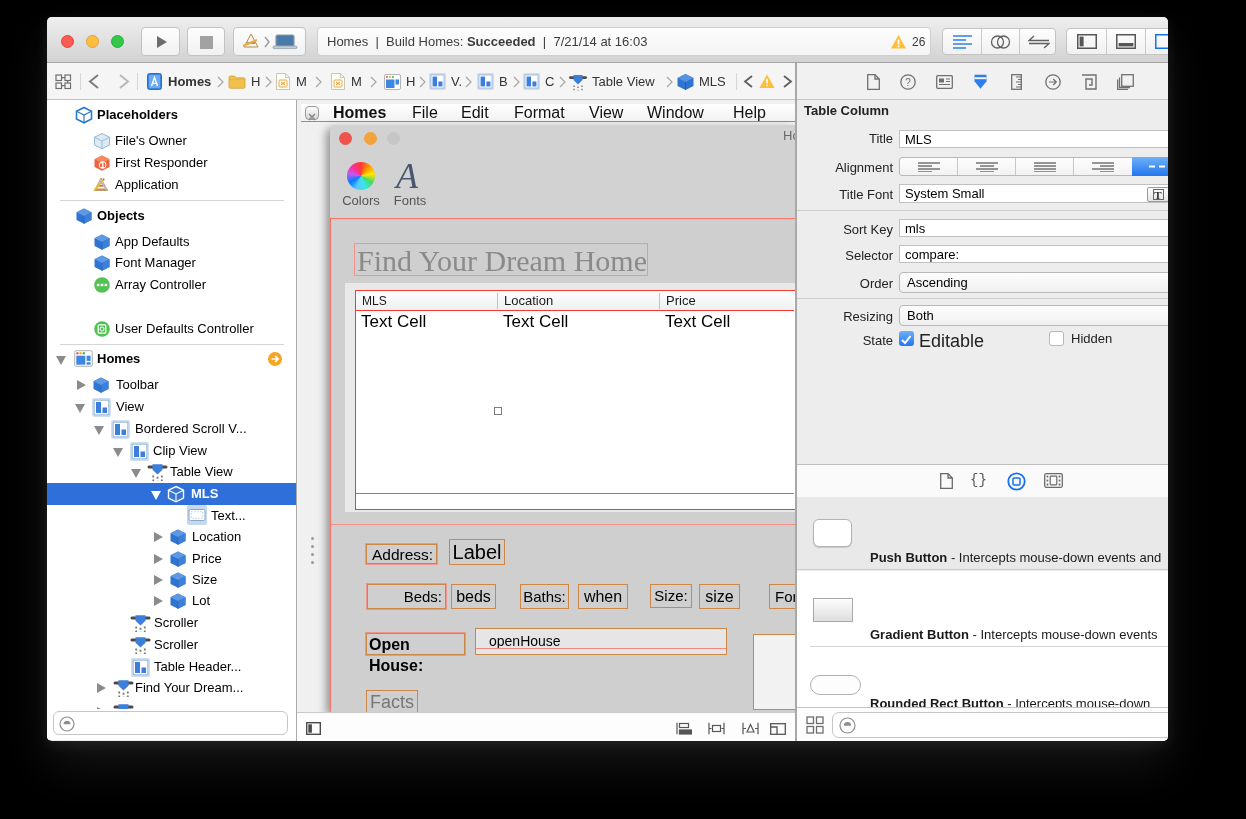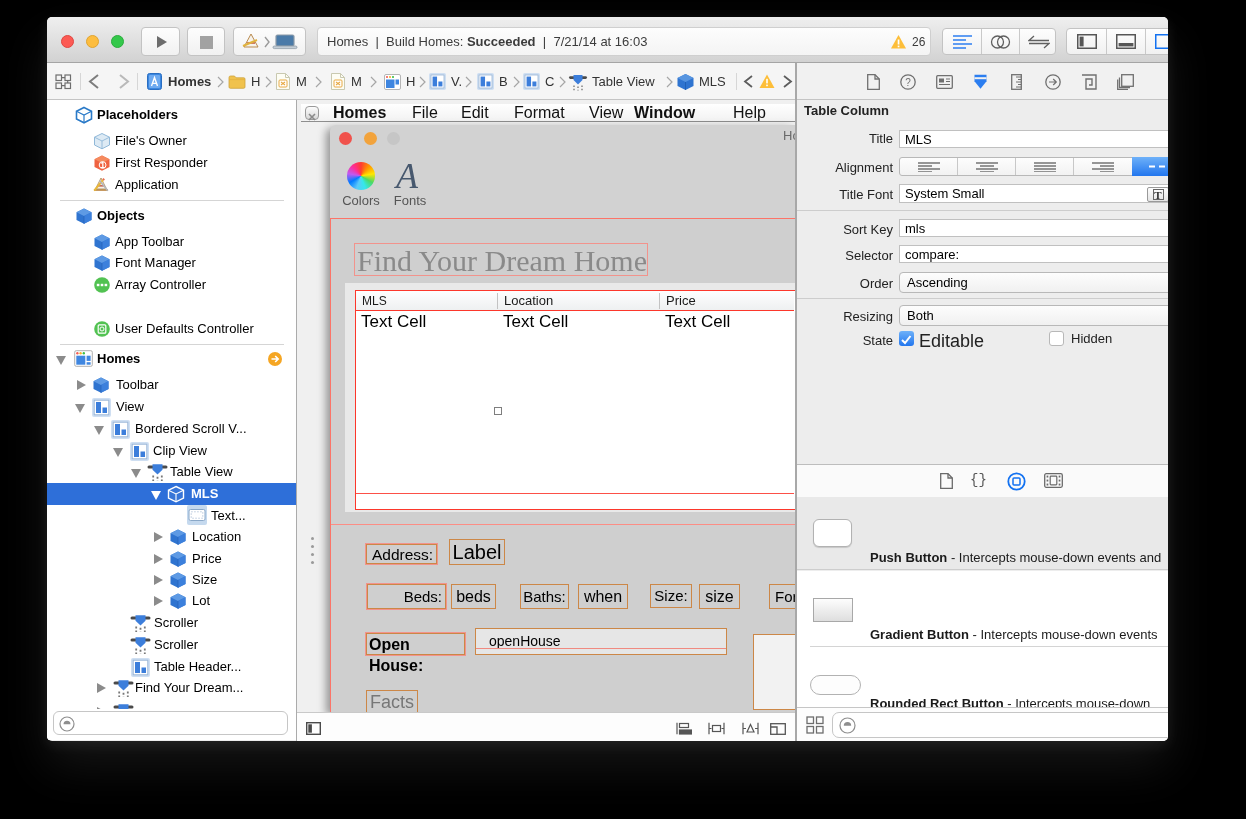--- a/index.html
+++ b/index.html
@@ -383,21 +383,21 @@
     <div class="row" style="top:105px;">
         <svg class="ricon" style="left:28px;" width="18" height="18">
           <use href="#cube"></use>
         </svg>
         <span class="rtext" style="left:50px;"><b>Objects</b></span>
       </div>
     <div class="row" style="top:131px;">
         <svg class="ricon" style="left:46px;" width="18" height="18">
           <use href="#cube"></use>
         </svg>
-        <span class="rtext" style="left:68px;">App Toolbar</span>
+        <span class="rtext" style="left:68px;">App Defaults</span>
       </div>
     <div class="row" style="top:152px;">
         <svg class="ricon" style="left:46px;" width="18" height="18">
           <use href="#cube"></use>
         </svg>
         <span class="rtext" style="left:68px;">Font Manager</span>
       </div>
     <div class="row" style="top:174px;">
         <svg class="ricon" style="left:46px;" width="18" height="18">
           <use href="#greenctl"></use>
@@ -539,21 +539,21 @@
   </div>
 
   <div class="abs" id="canvas" style="left:250px;top:83px;width:498px;height:612px;background:#f0f0f0;overflow:hidden;">
 
     <div class="abs" style="left:4px;top:4px;width:494px;height:18px;background:linear-gradient(#ffffff,#f2f2f2);border-bottom:1px solid #8e8e8e;font-size:16px;color:#111;">
       <span class="abs" style="left:32px;top:0;line-height:17px;font-weight:bold;">Homes</span>
       <span class="abs" style="left:111px;top:0;line-height:17px;">File</span>
       <span class="abs" style="left:160px;top:0;line-height:17px;">Edit</span>
       <span class="abs" style="left:213px;top:0;line-height:17px;">Format</span>
       <span class="abs" style="left:288px;top:0;line-height:17px;">View</span>
-      <span class="abs" style="left:333px;top:0;line-height:17px;font-weight:bold;">Window</span>
+      <span class="abs" style="left:346px;top:0;line-height:17px;">Window</span>
       <span class="abs" style="left:432px;top:0;line-height:17px;">Help</span>
     </div>
     <div class="abs" style="left:8px;top:6px;width:14px;height:14px;border-radius:4px;background:linear-gradient(#fcfcfc,#d8d8d8);border:1px solid #9a9a9a;">
       <svg width="8" height="8" viewBox="0 0 8 8" style="margin:2px 0 0 2px;">
           <path d="M1 1 L7 7 M7 1 L1 7" stroke="#8a8a8a" stroke-width="1.6"></path>
         </svg>
     </div>
 
     <div class="abs" style="left:14px;top:437px;width:3px;height:3px;border-radius:50%;background:#9a9a9a;box-shadow:0 8px 0 #9a9a9a,0 16px 0 #9a9a9a,0 24px 0 #9a9a9a;"></div>
 

